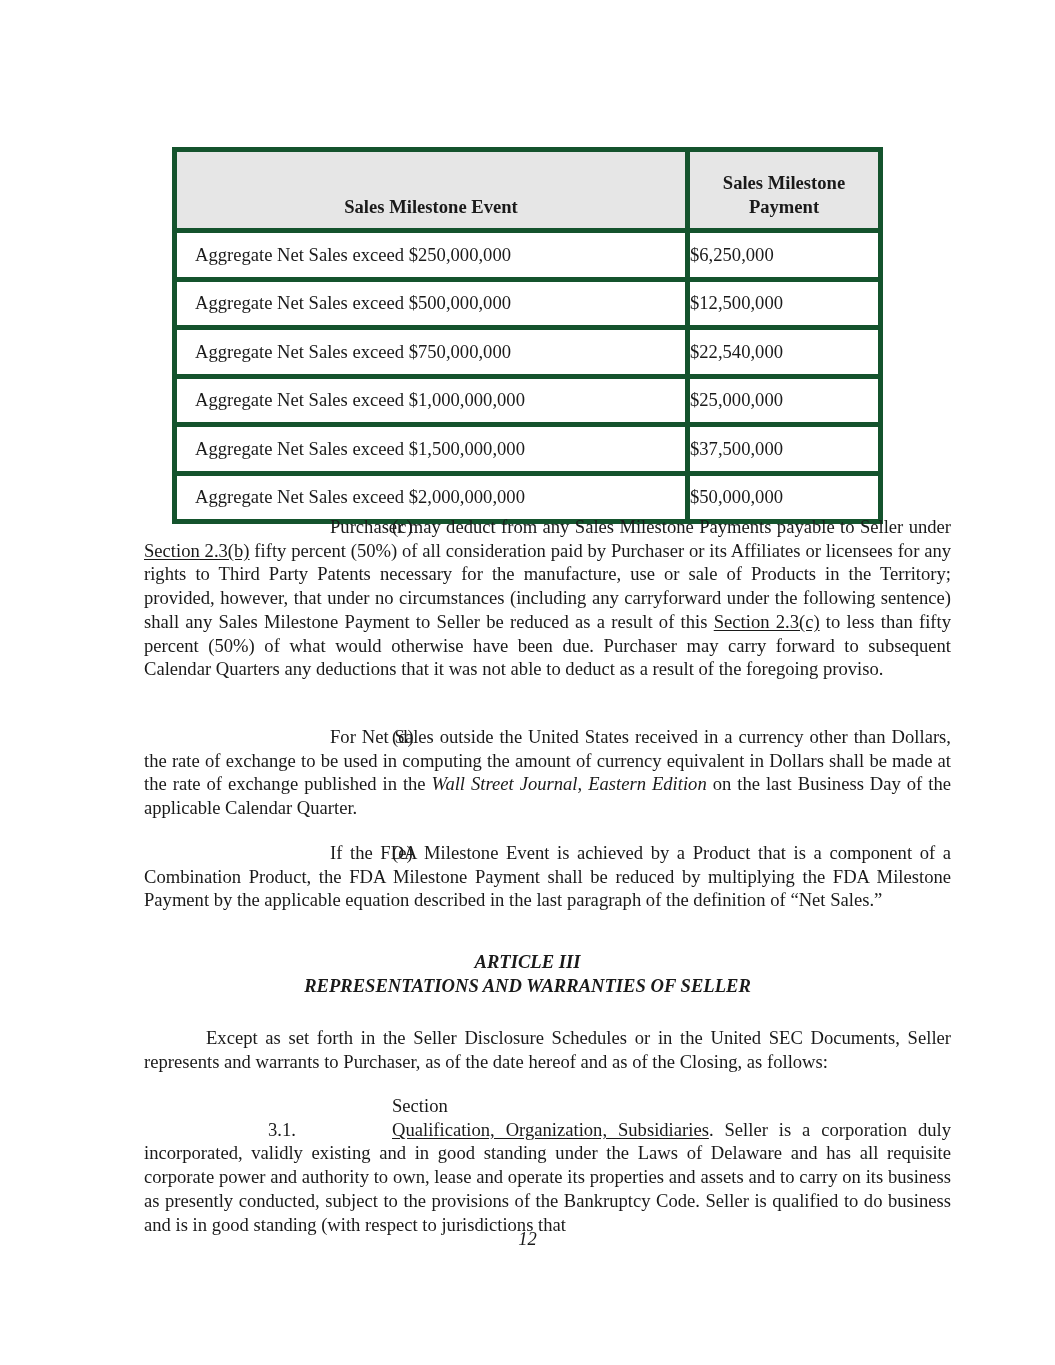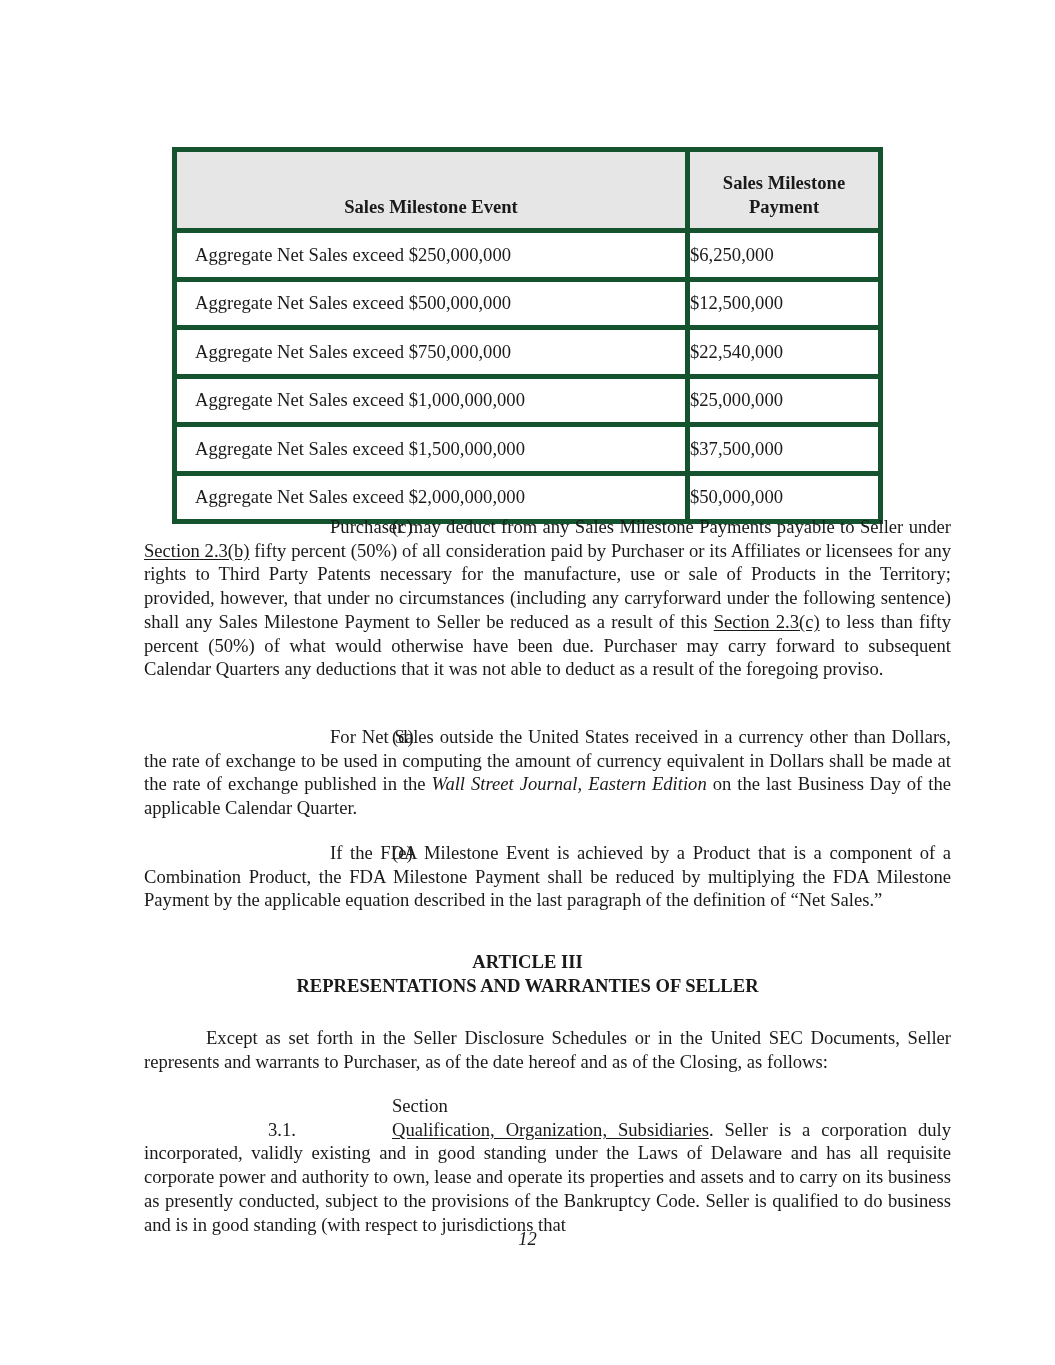--- a/index.html
+++ b/index.html
@@ -43,21 +43,21 @@
       line-height: 23.7px;
       text-align: justify;
       margin: 7px;
     }
     .ind-c { text-indent: 124px; }
     .para .label { display: inline-block; width: 62px; }
     u { text-decoration: underline; text-underline-offset: 2px; }
     .heading {
       position: absolute; left: 124px; width: 807px;
       text-align: center; font-weight: bold;
-      line-height: 23.7px; margin: 0;
+      line-height: 23.7px; margin: 0; font-style: italic;
     }
     .page-number {
       position: absolute; left: 0; width: 1055px; top: 1227px;
       text-align: center; line-height: 24px; font-style: italic;
     }
   </style>
 </head>
 <body>
 
 <div class="page">

